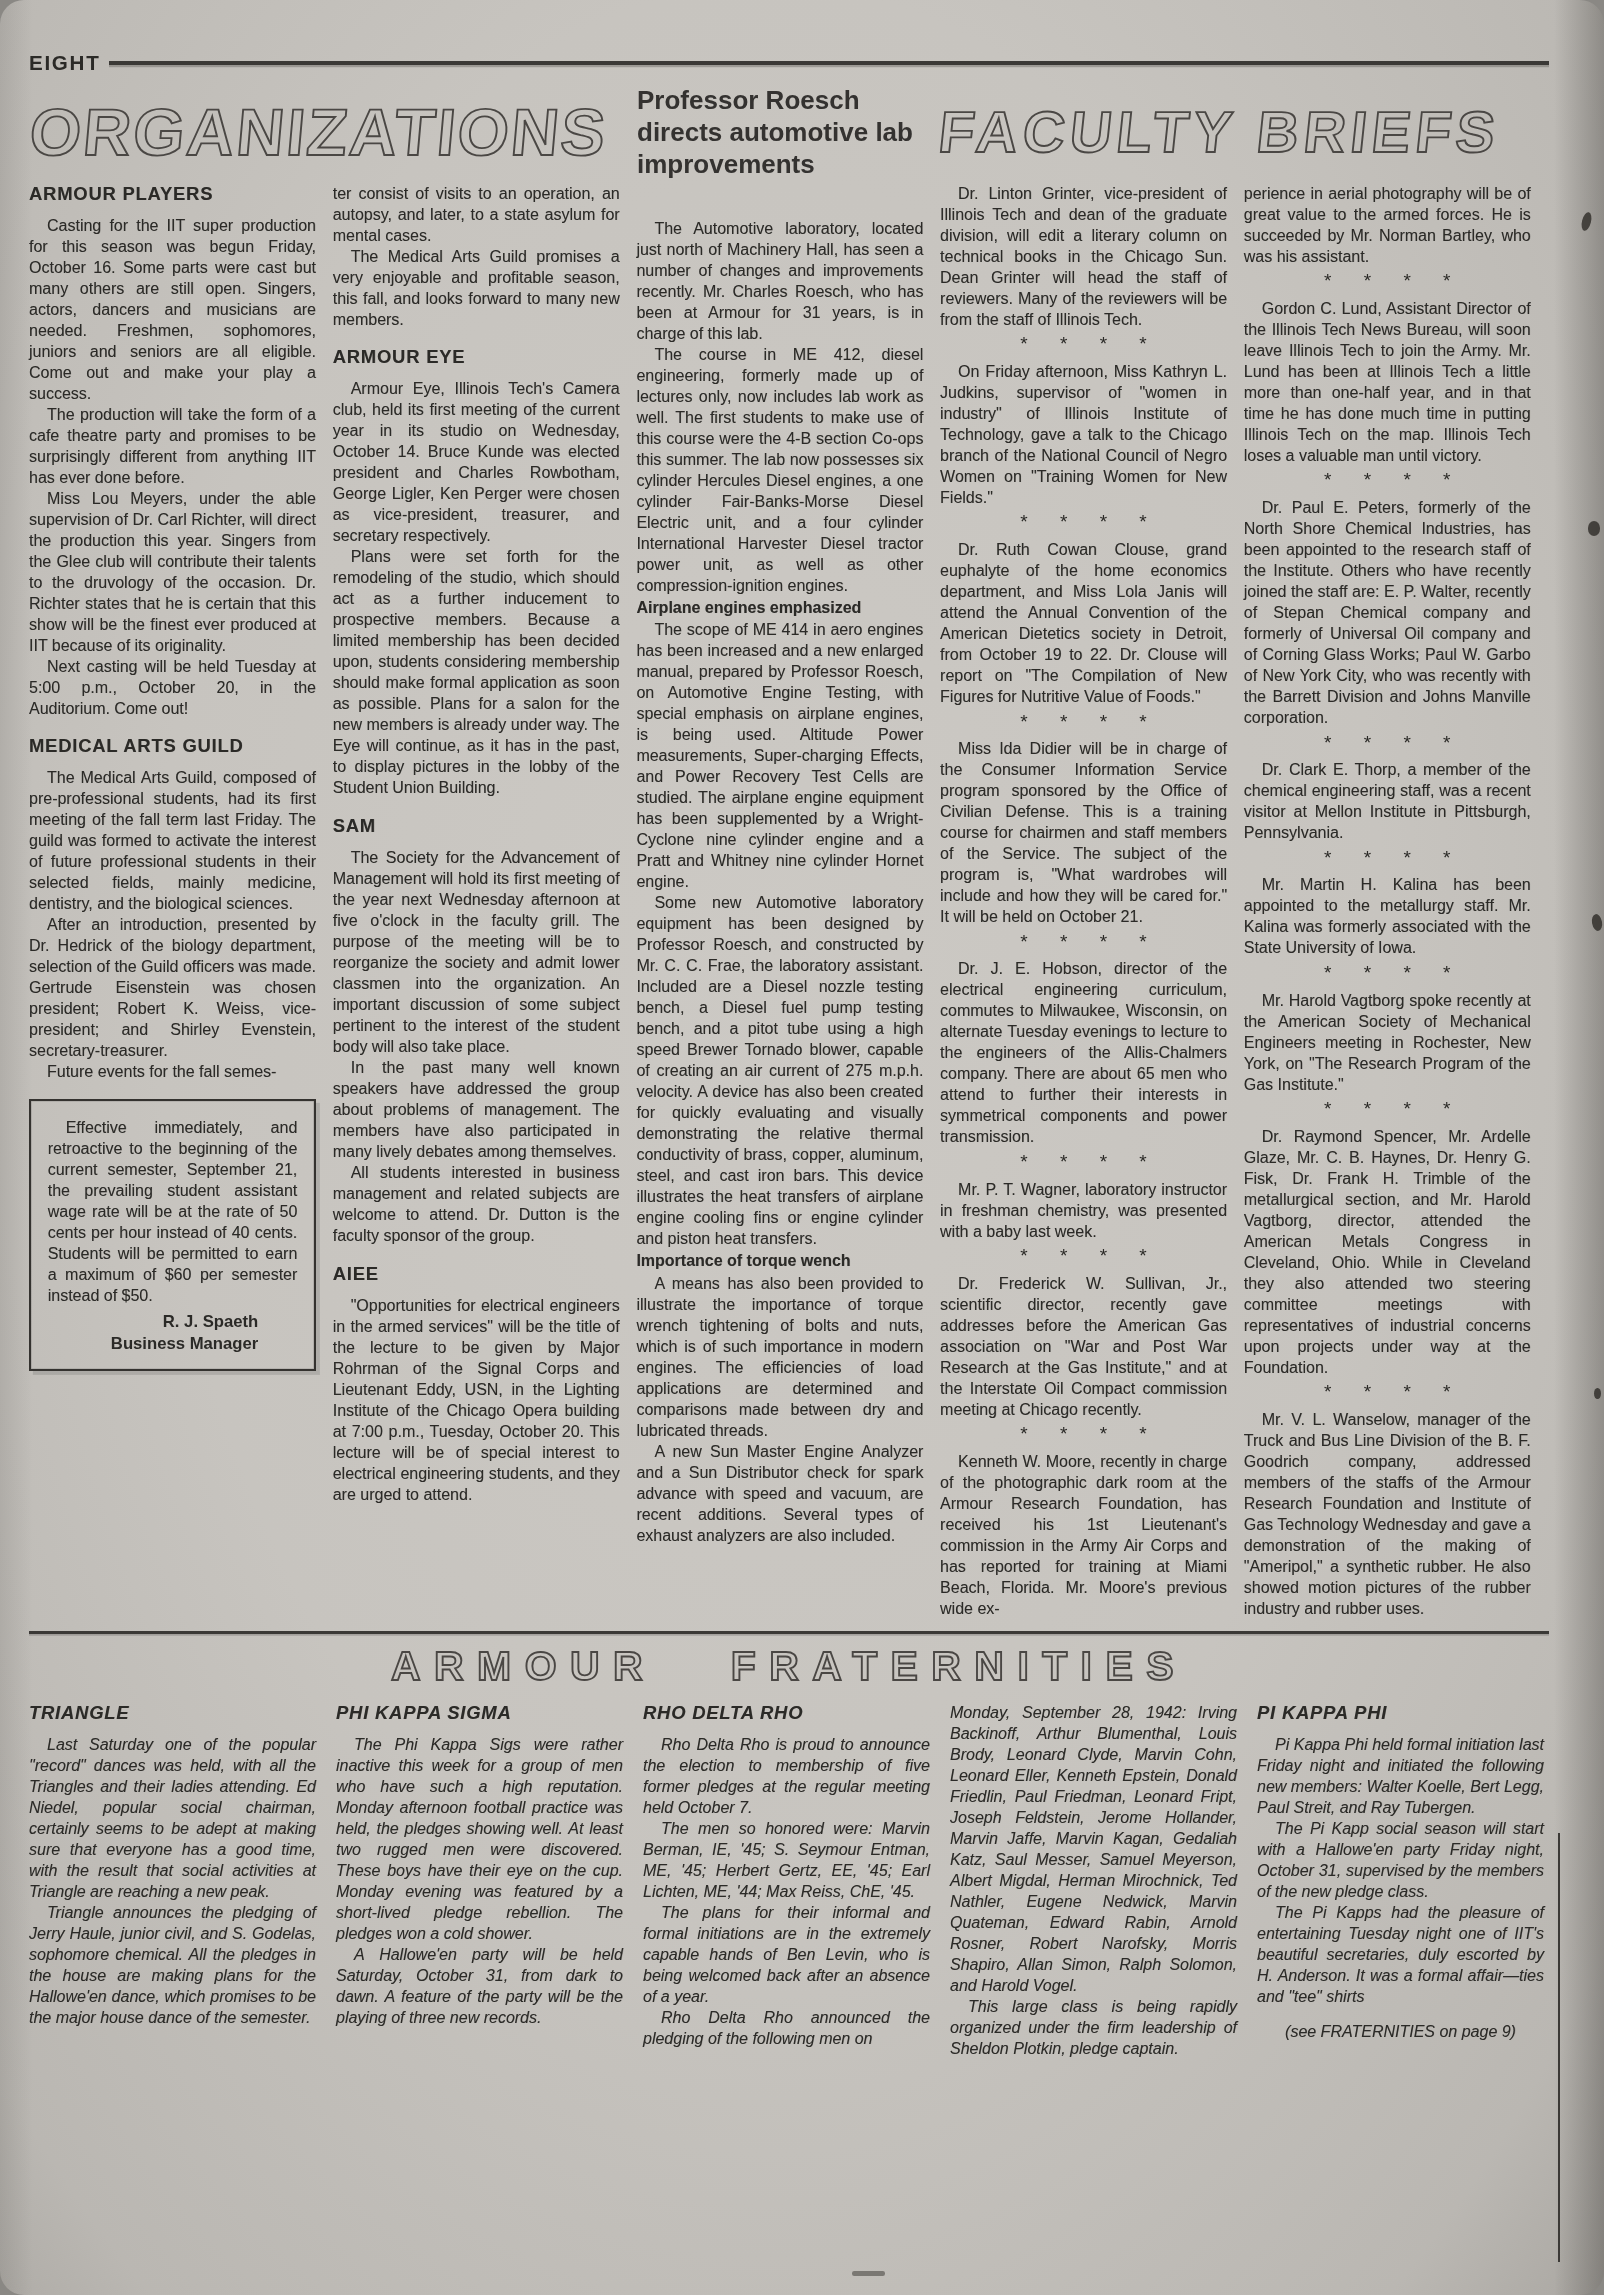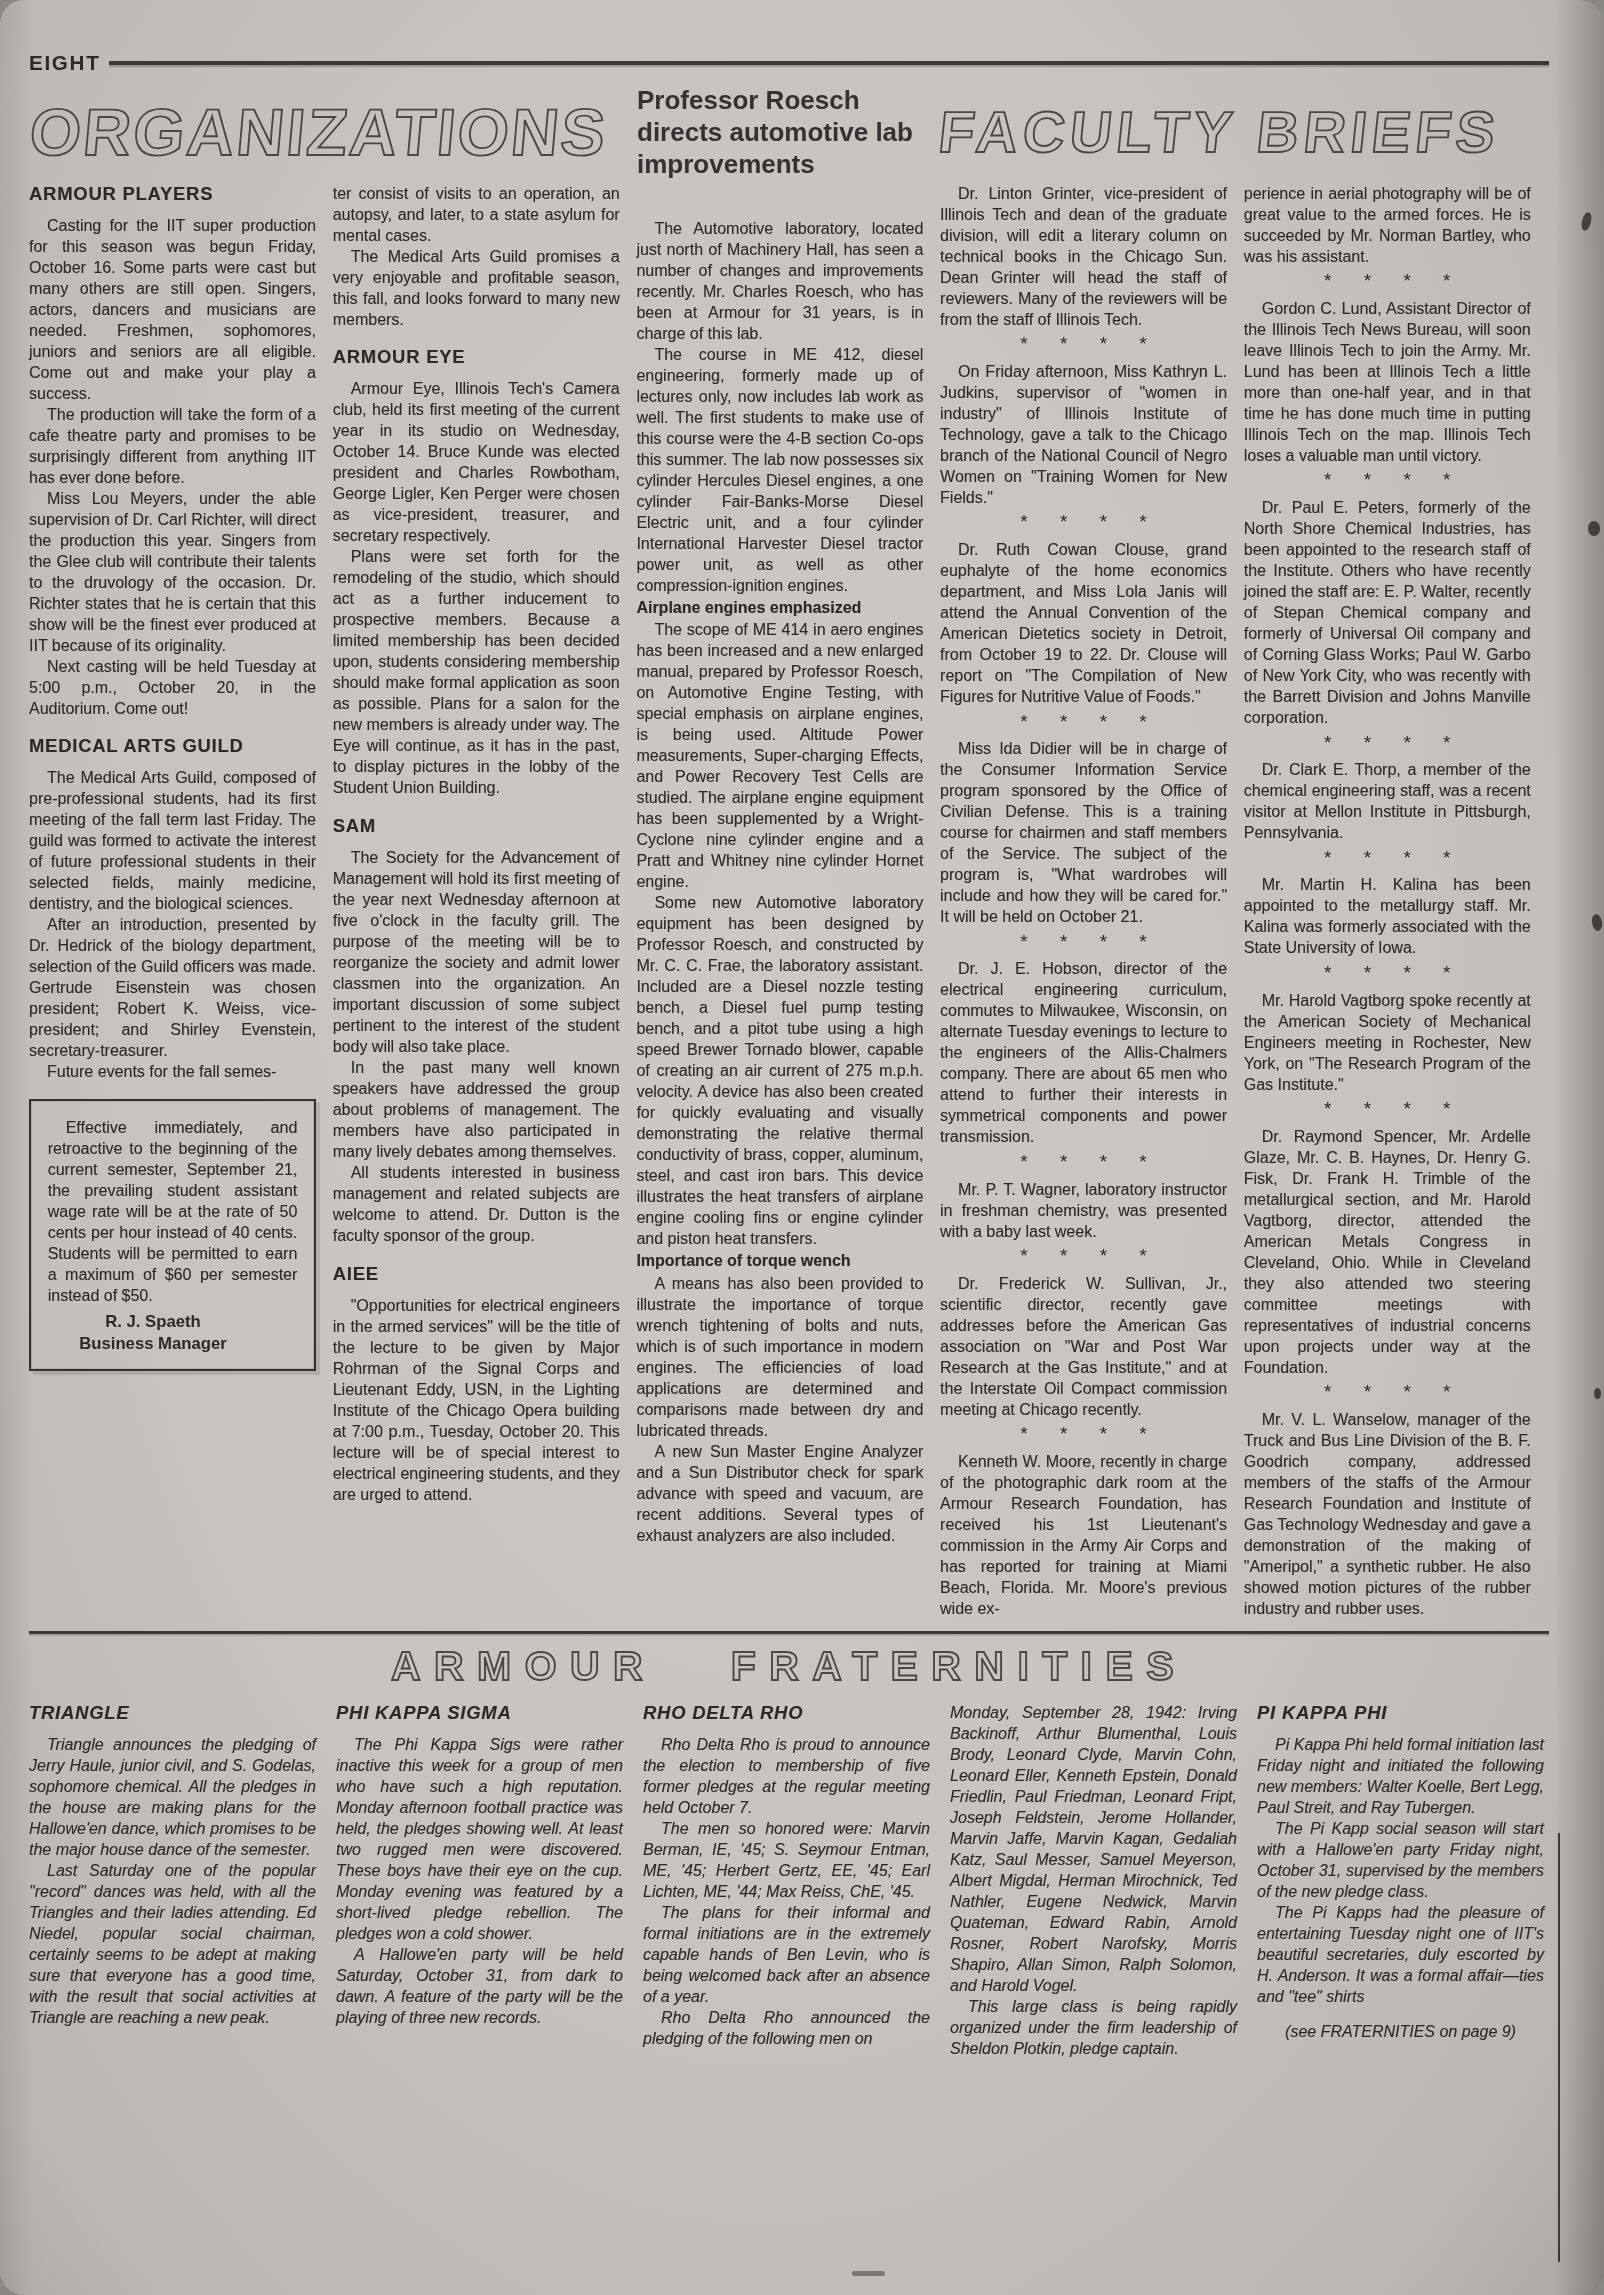--- a/index.html
+++ b/index.html
@@ -53,21 +53,21 @@
   .sub-head { font-size:16px; font-weight:bold; margin:3.3px 0 2.2px;
     text-shadow:0.3px 0.4px 0.5px rgba(43,42,39,0.35); }
   .stars { text-align:center; font-size:19px; line-height:16.7px;
     word-spacing:27px; margin:6.7px 0 7.8px; }
 
   .notice-box {
     border:2.2px solid #34322f; margin-top:16.7px; padding:15.6px 16.7px 13.4px;
     box-shadow:3.9px 3.9px 0 rgba(52,50,47,0.16), inset 0 0 0 0.6px rgba(52,50,47,0.25);
   }
   .notice-box p { margin:0 0 3.3px; }
-  .box-sig { text-align:center; font-weight:bold; font-size:16.7px;
+  .box-sig { text-align:right; font-weight:bold; font-size:16.7px;
     line-height:22px; padding-right:39px; margin-top:5.6px; }
 
   
   .section-rule { height:2.8px; background:#3b3936; margin-top:12.3px;
     box-shadow:0 1.7px 0 rgba(59,57,54,0.25); }
   .frat-head-row { text-align:center; margin:12.3px 0 14.5px; }
   #frat-head { display:inline-block; font-size:41px; letter-spacing:13.4px;
     word-spacing:50px; }
   .frat-grid { position:relative; display:flex; gap:20px;font-style:italic; }
 
@@ -176,22 +176,22 @@
 
     <div class="section-rule"></div>
 
     <div class="frat-head-row">
       <span class="display-head" id="frat-head">ARMOUR FRATERNITIES</span>
     </div>
 
     <div class="frat-grid">
       <div class="col">
           <div class="col-head">TRIANGLE</div>
+          <p>Last Saturday one of the popular "record" dances was held, with all the Triangles and their ladies attending. Ed Niedel, popular social chairman, certainly seems to be adept at making sure that everyone has a good time, with the result that social activities at Triangle are reaching a new peak.</p>
           <p>Triangle announces the pledging of Jerry Haule, junior civil, and S. Godelas, sophomore chemical. All the pledges in the house are making plans for the Hallowe'en dance, which promises to be the major house dance of the semester.</p>
-          <p>Last Saturday one of the popular "record" dances was held, with all the Triangles and their ladies attending. Ed Niedel, popular social chairman, certainly seems to be adept at making sure that everyone has a good time, with the result that social activities at Triangle are reaching a new peak.</p>
         </div>
       <div class="col">
           <div class="col-head">PHI KAPPA SIGMA</div>
           <p>The Phi Kappa Sigs were rather inactive this week for a group of men who have such a high reputation. Monday afternoon football practice was held, the pledges showing well. At least two rugged men were discovered. These boys have their eye on the cup. Monday evening was featured by a short-lived pledge rebellion. The pledges won a cold shower.</p>
           <p>A Hallowe'en party will be held Saturday, October 31, from dark to dawn. A feature of the party will be the playing of three new records.</p>
         </div>
       <div class="col">
           <div class="col-head">RHO DELTA RHO</div>
           <p>Rho Delta Rho is proud to announce the election to membership of five former pledges at the regular meeting held October 7.</p>
           <p>The men so honored were: Marvin Berman, IE, '45; S. Seymour Entman, ME, '45; Herbert Gertz, EE, '45; Earl Lichten, ME, '44; Max Reiss, ChE, '45.</p>

